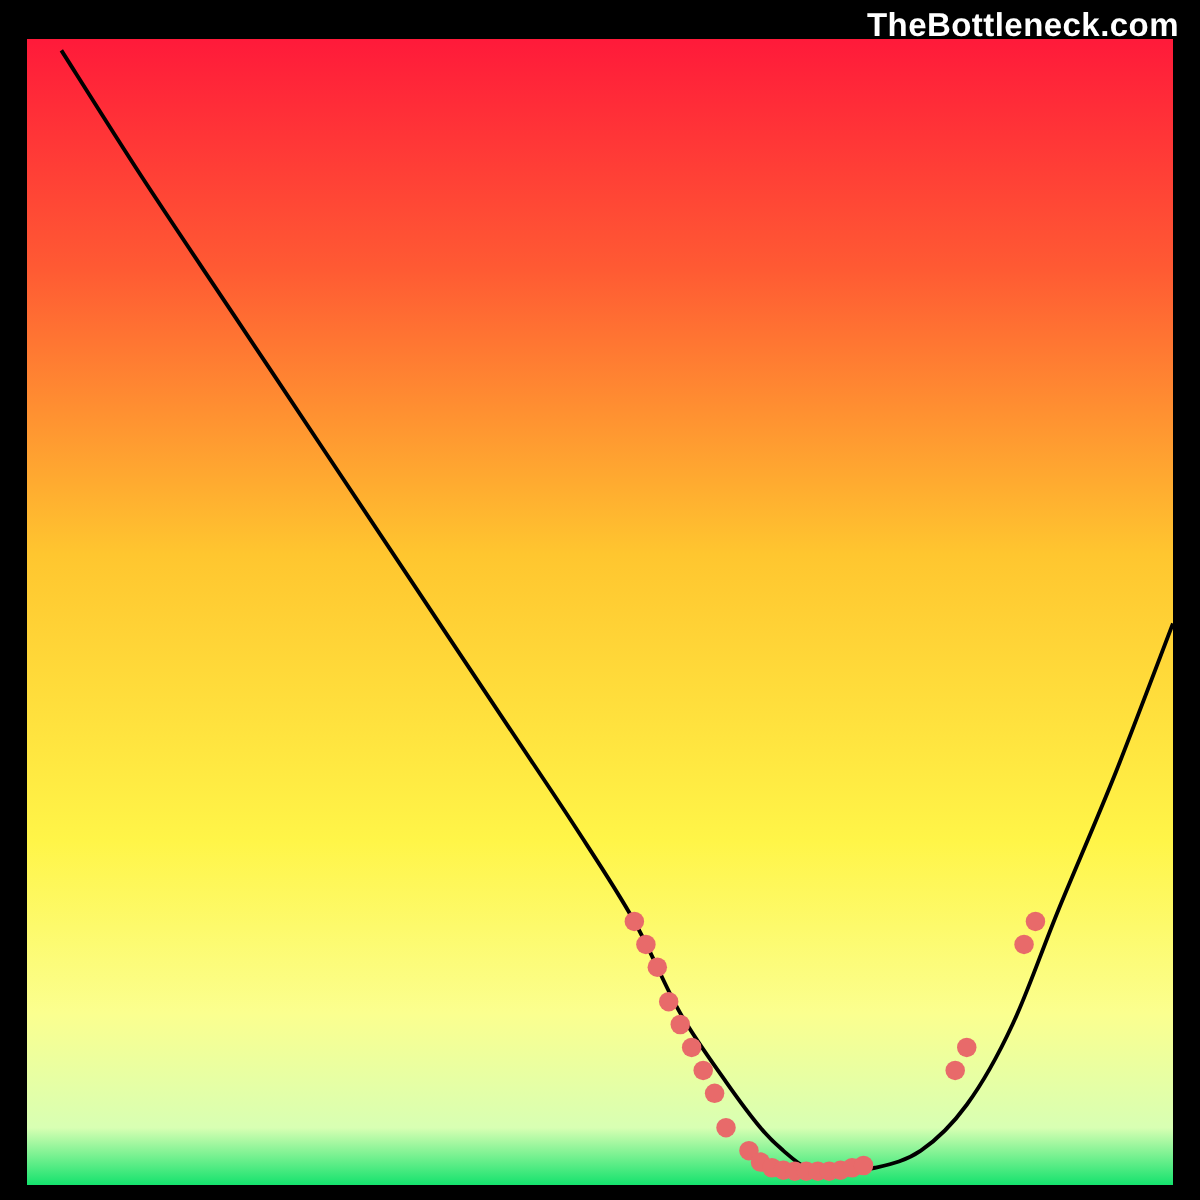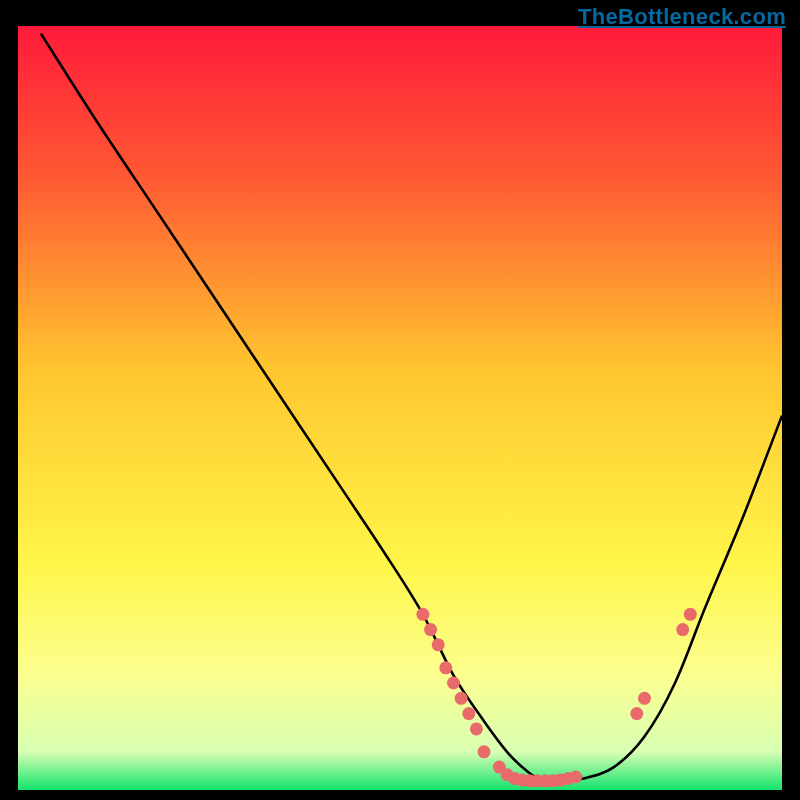--- a/index.html
+++ b/index.html
@@ -19,23 +19,22 @@
     background: #000;
   }
   .watermark {
     position: absolute;
     top: 4px;
     right: 14px;
     font-family: Arial, Helvetica, sans-serif;
     font-size: 22px;
     font-weight: 600;
     letter-spacing: 0.3px;
-    color: #0369a1;
+    color: #ffffff;
     user-select: none;
-    text-decoration: underline;
   }
   svg {
     display: block;
   }
 </style>
 </head>
 <body>
 
 <div class="frame">
   <svg id="chart-svg" width="764" height="764" viewBox="0 0 764 764">

